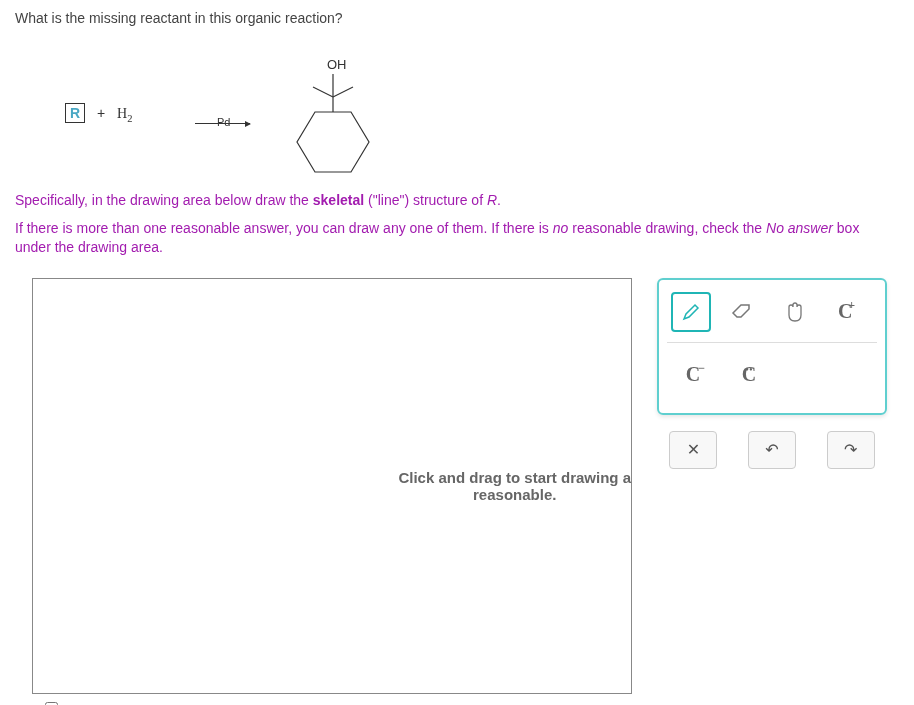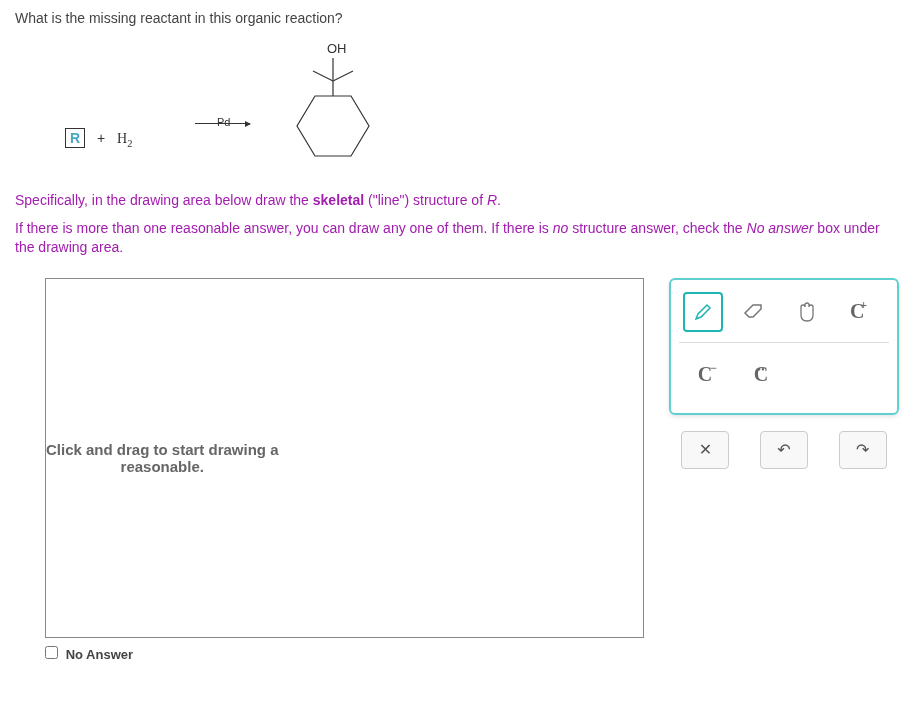--- a/index.html
+++ b/index.html
@@ -57,26 +57,26 @@
     .italic { font-style: italic; }
     .bold { font-weight: bold; }
     .drawing-row {
       display: flex;
       gap: 25px;
       margin-top: 20px;
       align-items: flex-start;
     }
     .drawing-area {
       width: 600px;
-      height: 360px;
+      height: 416px;
       border: 1px solid #888;
-      margin-left: 30px;
+      margin-left: 17px;
       display: flex;
       align-items: center;
-      justify-content: flex-start;
+      justify-content: flex-end;
       cursor: crosshair;
     }
     .drawing-placeholder {
       color: #666;
       font-weight: bold;
       text-align: center;
       font-size: 15px;
     }
     .toolbox {
       border: 2px solid #5fcfcf;
@@ -154,47 +154,47 @@
     }
     .no-answer-row input { margin-right: 4px; }
     sub { font-size: 0.75em; }
   </style>
 </head>
 <body>
 
 <div class="question-text">What is the missing reactant in this organic reaction?</div>
 
 <div class="reaction-area">
-  <div class="reaction-part" style="left:10px; top:87px;">
+  <div class="reaction-part" style="left:10px; top:62px;">
     <span class="r-box">R</span>
     <span class="plus">+</span>
     <span class="h2"><span>H</span><sub>2</sub></span>
   </div>
   <div class="arrow-group">
     <span class="catalyst">Pd</span>
     <div class="arrow-line"></div>
   </div>
-  <div class="reaction-part" style="left:210px; top:0;">
+  <div class="reaction-part" style="left:210px; top:16px;">
     <svg width="120" height="130" viewBox="0 0 120 130">
       <text x="62" y="12" font-size="13" fill="#333">OH</text>
       <line x1="68" y1="17" x2="68" y2="40" stroke="#333" stroke-width="1.2"></line>
       <line x1="68" y1="40" x2="48" y2="30" stroke="#333" stroke-width="1.2"></line>
       <line x1="68" y1="40" x2="88" y2="30" stroke="#333" stroke-width="1.2"></line>
       <polygon points="50,55 86,55 104,85 86,115 50,115 32,85" fill="none" stroke="#333" stroke-width="1.2"></polygon>
       <line x1="68" y1="40" x2="68" y2="55" stroke="#333" stroke-width="1.2"></line>
       <line x1="50" y1="55" x2="68" y2="40" stroke="none"></line>
     </svg>
   </div>
 </div>
 
 <div class="instruction-text">
   <span>Specifically, in the drawing area below draw the </span><span class="bold">skeletal</span><span> ("line") structure of </span><span class="italic">R</span><span>.</span>
 </div>
 <div class="instruction-text">
-  <span>If there is more than one reasonable answer, you can draw any one of them. If there is </span><span class="italic">no</span><span> structure answer, check the </span><span class="italic">No answer</span><span> box under the drawing area.</span>
+  <span>If there is more than one reasonable answer, you can draw any one of them. If there is </span><span class="italic">no</span><span> reasonable drawing, check the </span><span class="italic">No answer</span><span> box under the drawing area.</span>
 </div>
 
 <div class="drawing-row">
   <div class="drawing-area">
     <div class="drawing-placeholder">
       <div>Click and drag to start drawing a</div>
       <div>reasonable.</div>
     </div>
   </div>
 

